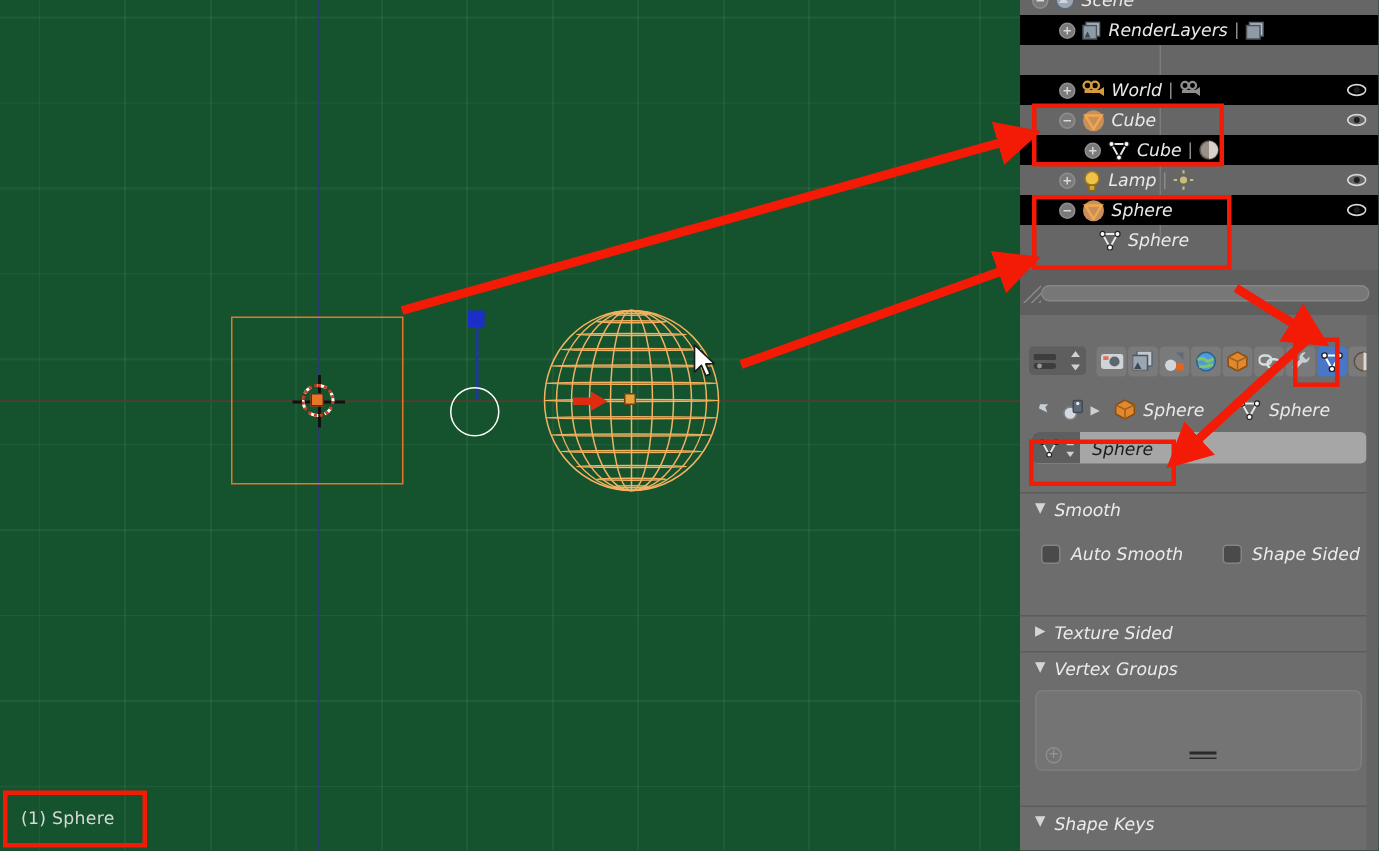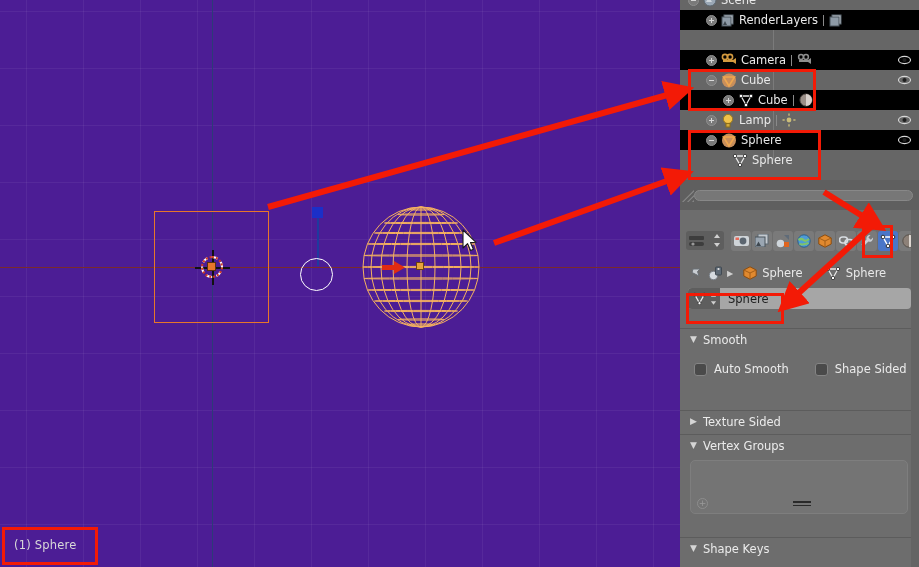--- a/index.html
+++ b/index.html
@@ -6,21 +6,21 @@
   body{
     width:919px;height:567px;overflow:hidden;
     background:#3b3b3b;
     font-family:"DejaVu Sans","Liberation Sans",sans-serif;
     font-size:11px;color:#e6e6e6;
     -webkit-font-smoothing:antialiased;
   }
   .app{position:relative;width:919px;height:567px;overflow:hidden;}
 
   
-  .viewport{position:absolute;left:0;top:0;width:680px;height:567px;background:#4c1d95;overflow:hidden;}
+  .viewport{position:absolute;left:0;top:0;width:680px;height:567px;background:#14532d;overflow:hidden;}
   .grid{position:absolute;inset:0;
     background-image:
       repeating-linear-gradient(to right, rgba(255,255,255,.055) 0 1px, transparent 1px 57px),
       repeating-linear-gradient(to bottom, rgba(255,255,255,.055) 0 1px, transparent 1px 57px);
     background-position: 26px 11px, 26px 11px;
   }
   .axis-x{position:absolute;left:0;top:267px;width:680px;height:1px;background:#7a2b2b;}
   .axis-y{position:absolute;left:212px;top:0;width:1px;height:567px;background:#2d3a78;}
 
   .cube-wire{position:absolute;left:154px;top:211px;width:115px;height:112px;border:1.6px solid #e8762a;box-sizing:border-box;}
@@ -47,21 +47,21 @@
   .move-arrow svg{display:block;}
 
   .mouse-cursor{position:absolute;left:462px;top:229px;width:16px;height:24px;}
 
   
   .obj-label{position:absolute;left:4px;top:525px;width:93px;height:40px;
     display:flex;align-items:center;padding-left:10px;box-sizing:border-box;
     font-size:11.5px;color:#d8d8d8;letter-spacing:.2px;}
 
   
-  .rightcol{position:absolute;left:680px;top:0;width:239px;height:432px;background:#6d6d6d;}
+  .rightcol{position:absolute;left:680px;top:0;width:239px;height:432px;background:#6d6d6d;font-style:italic;}
 
   
   .outliner{position:absolute;left:0;top:0;width:239px;height:180px;background:#666666;overflow:hidden;}
   .ol-row{position:absolute;left:0;width:239px;height:20px;display:flex;align-items:center;}
   .ol-row.alt{background:#000000;}
   .ol-label{font-size:11.5px;color:#e9e9e9;white-space:nowrap;}
   .expander{width:11px;height:11px;border-radius:50%;background:#7a7a7a;border:1px solid #8e8e8e;
     box-sizing:border-box;position:relative;flex:0 0 auto;}
   .expander:before{content:"";position:absolute;left:2px;top:4px;width:5px;height:1.4px;background:#d8d8d8;}
   .expander.plus:after{content:"";position:absolute;left:4px;top:2px;width:1.4px;height:5px;background:#d8d8d8;}
@@ -229,21 +229,21 @@
       <div class="ol-row alt" style="top:50px">
         <span style="width:26px;flex:0 0 auto"></span>
         <span class="expander plus"></span>
         <span class="ico" style="margin:0 4px">
           <svg width="16" height="14" viewBox="0 0 16 14">
               <circle cx="4" cy="4" r="2.6" fill="none" stroke="#d39a3f" stroke-width="1.6"></circle>
               <circle cx="9" cy="4" r="2.6" fill="none" stroke="#d39a3f" stroke-width="1.6"></circle>
               <path d="M2 7 h10 l3 -2 v6 l-3 -2 h-10 z" fill="#d39a3f"></path>
             </svg>
         </span>
-        <span class="ol-label">Camera</span>
+        <span class="ol-label">World</span>
         <span class="sep"></span>
         <span class="ico">
           <svg width="15" height="14" viewBox="0 0 15 14">
               <circle cx="4" cy="4" r="2.4" fill="none" stroke="#8e8e8e" stroke-width="1.5"></circle>
               <circle cx="9" cy="4" r="2.4" fill="none" stroke="#8e8e8e" stroke-width="1.5"></circle>
               <path d="M2 7 h9 l3 -2 v6 l-3 -2 h-9 z" fill="#8e8e8e"></path>
             </svg>
         </span>
         <span class="eye">
           <svg width="13" height="10" viewBox="0 0 13 10">

